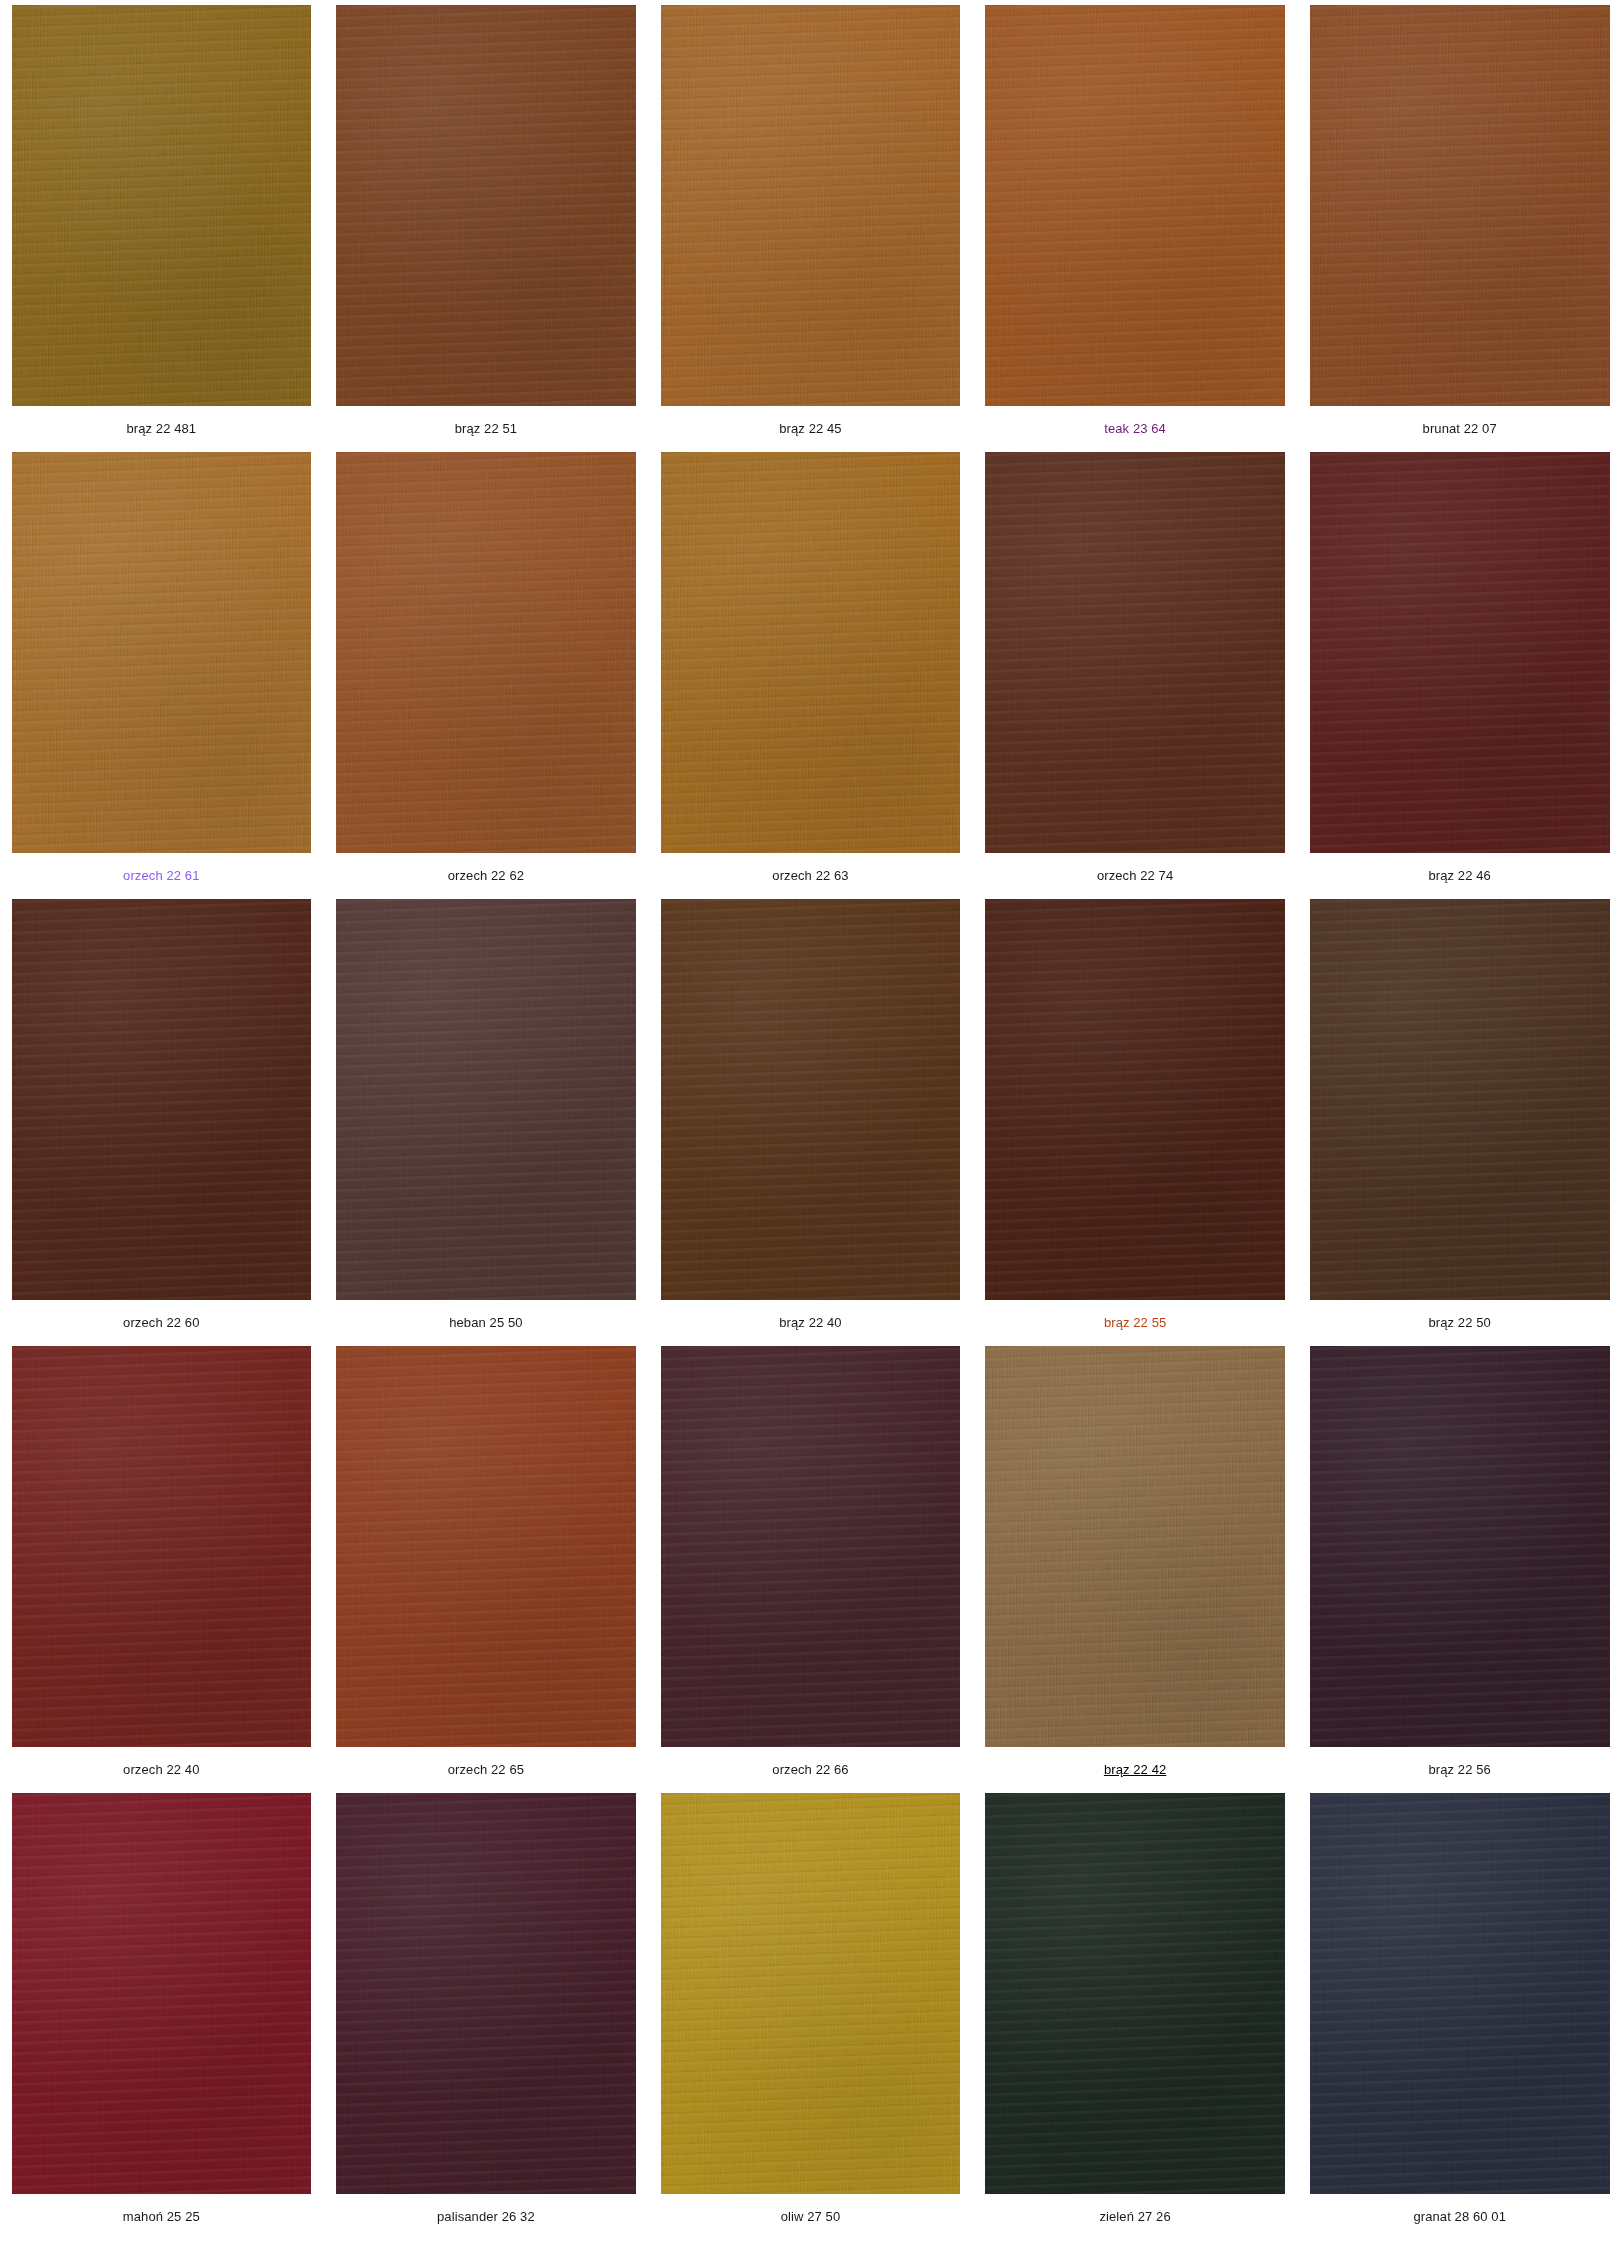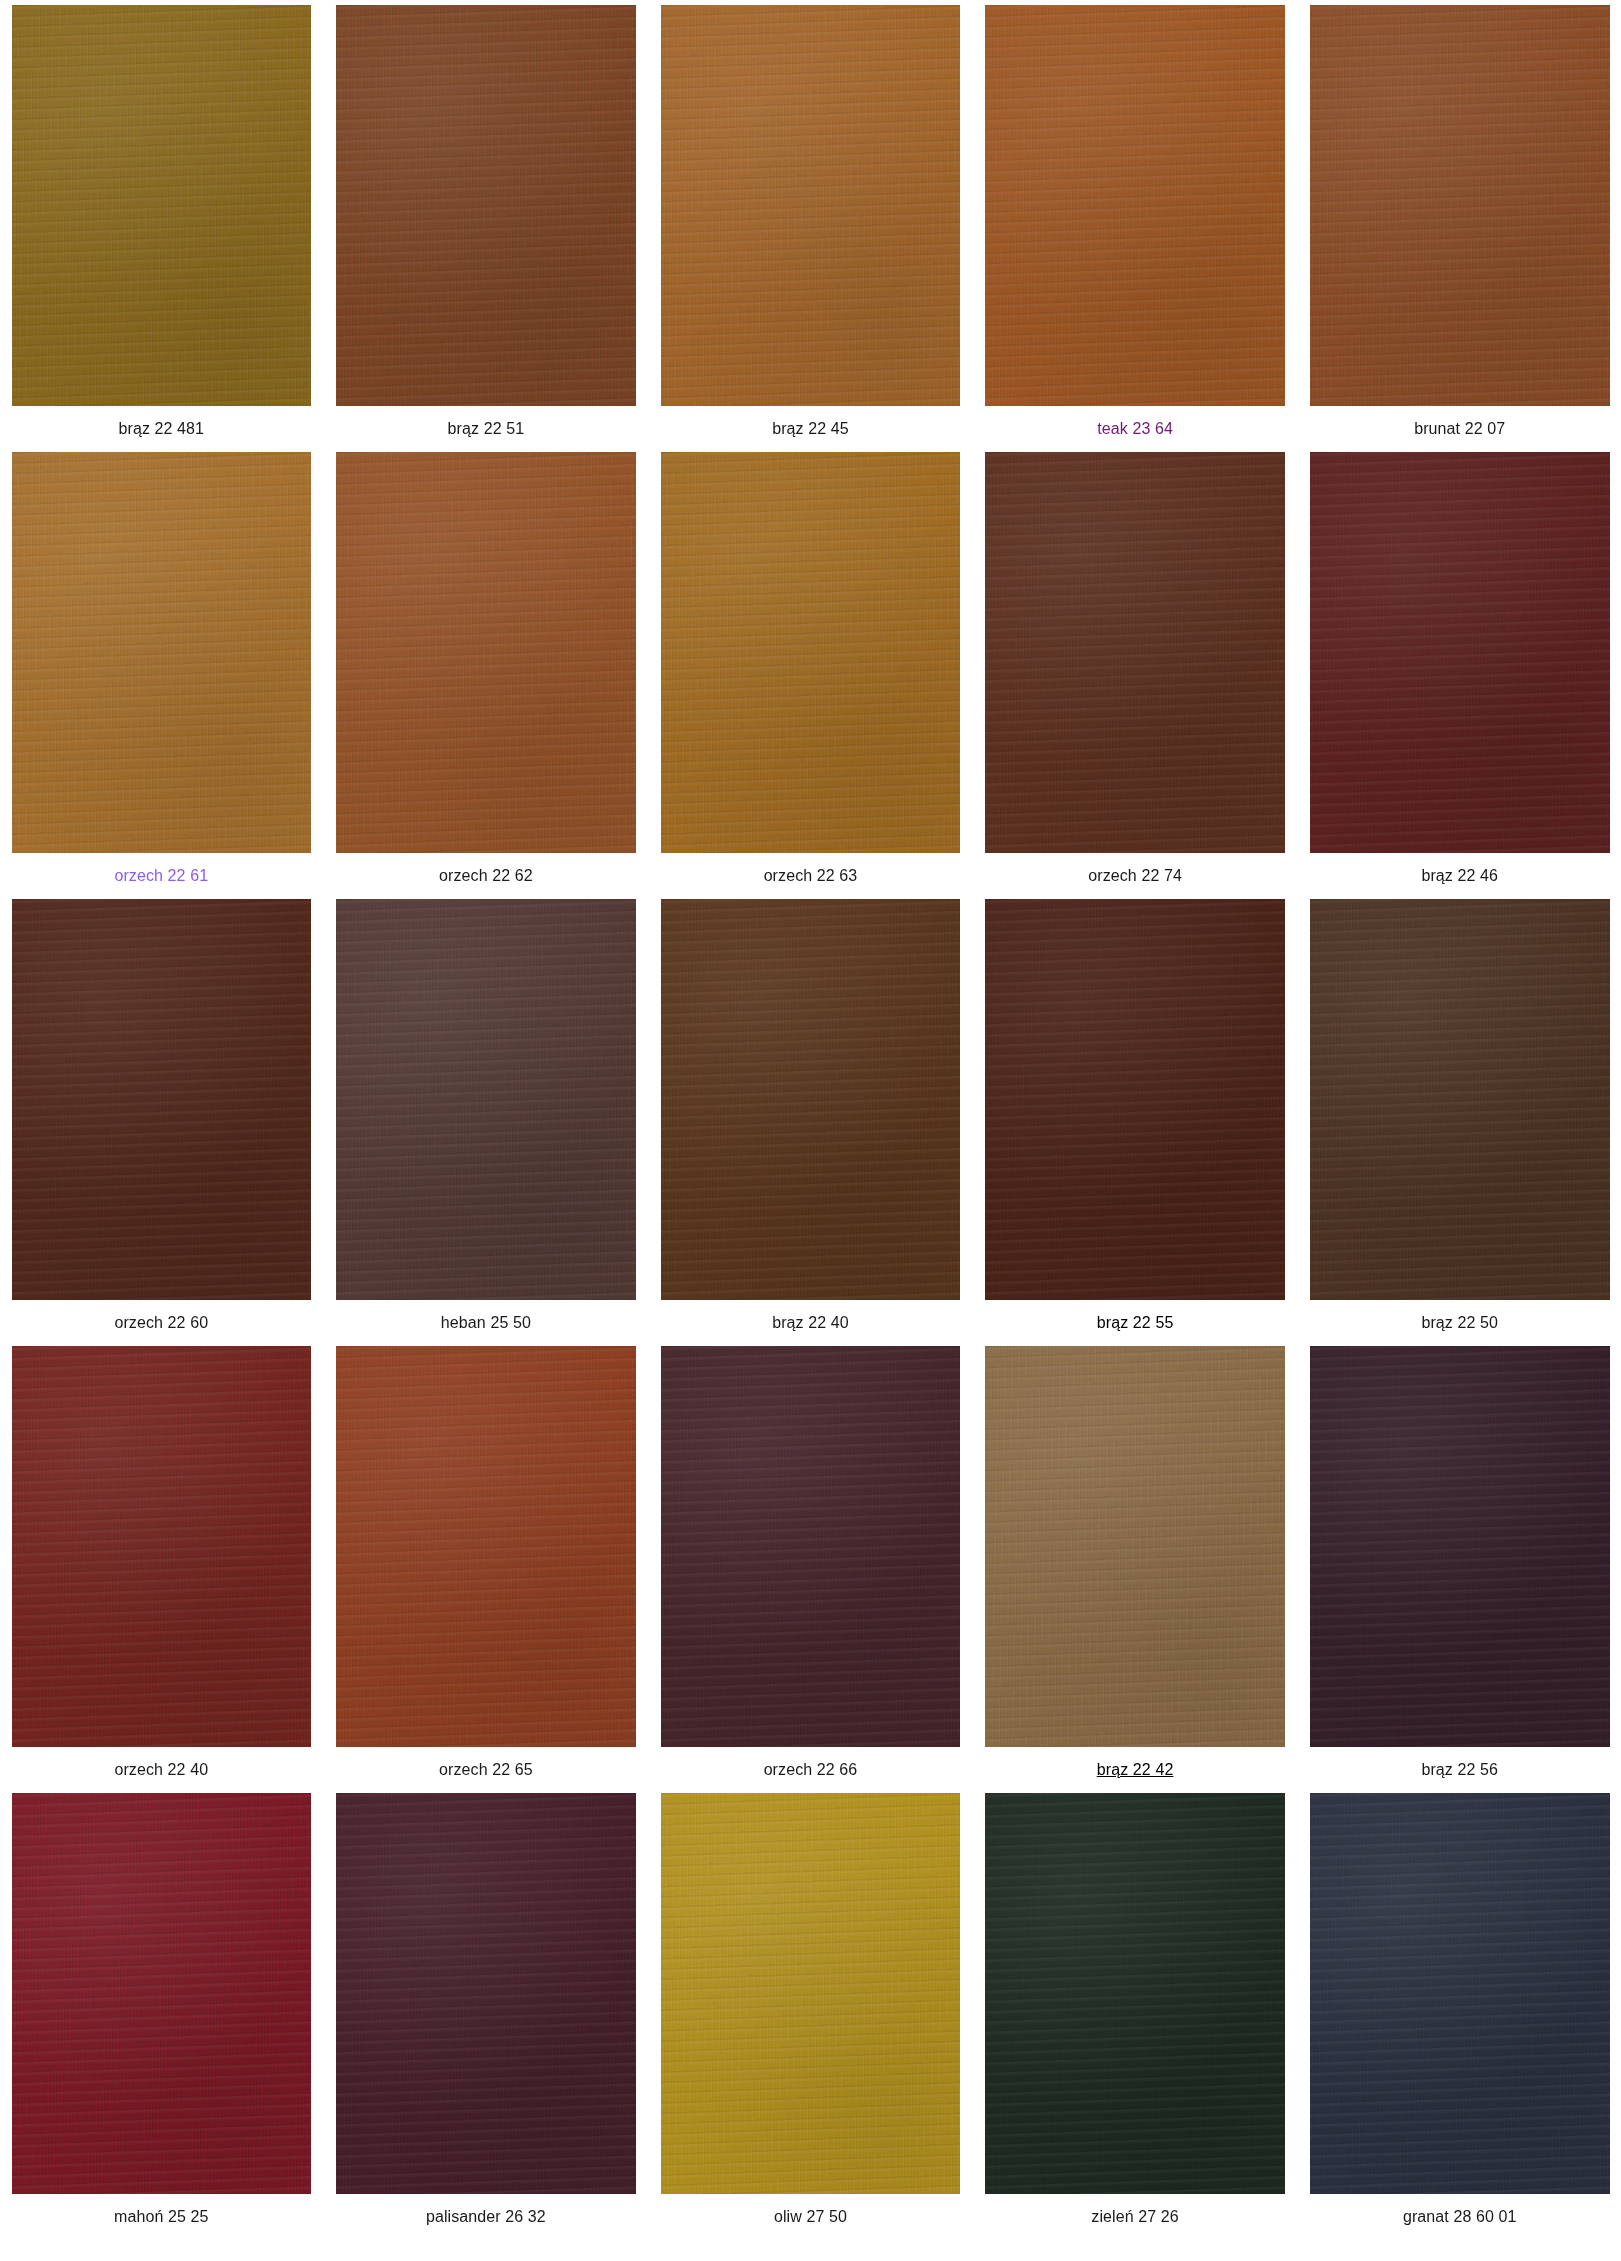--- a/index.html
+++ b/index.html
@@ -91,21 +91,21 @@
         rgba(0,0,0,0.0) 65%
       );
     pointer-events: none;
     opacity: 0.9;
   }
 
   .swatch-label {
     height: 46px;
     line-height: 46px;
     text-align: center;
-    font-size: 16px;
+    font-size: 13px;
     color: #1a1a1a;
     font-family: "Liberation Sans", sans-serif;
     letter-spacing: 0.1px;
     white-space: nowrap;
   }
 </style>
 </head>
 <body style="background-color: rgb(255, 255, 255);">
 
 <div id="catalog">
@@ -157,21 +157,21 @@
       <div class="swatch-cell">
         <div class="swatch-chip" style="background-color: rgb(83, 58, 54);"></div>
         <div class="swatch-label" style="color: rgb(26, 26, 26);">heban 25 50</div>
       </div>
       <div class="swatch-cell">
         <div class="swatch-chip" style="background-color: rgb(89, 54, 29);"></div>
         <div class="swatch-label" style="color: rgb(26, 26, 26);">brąz 22 40</div>
       </div>
       <div class="swatch-cell">
         <div class="swatch-chip" style="background-color: rgb(75, 35, 24);"></div>
-        <div class="swatch-label" style="color: #000000;">brąz 22 55</div>
+        <div class="swatch-label" style="color: #c2410c;">brąz 22 55</div>
       </div>
       <div class="swatch-cell">
         <div class="swatch-chip" style="background-color: rgb(76, 51, 35);"></div>
         <div class="swatch-label" style="color: rgb(26, 26, 26);">brąz 22 50</div>
       </div>
       <div class="swatch-cell">
         <div class="swatch-chip" style="background-color: rgb(116, 37, 32);"></div>
         <div class="swatch-label" style="color: rgb(26, 26, 26);">orzech 22 40</div>
       </div>
       <div class="swatch-cell">

